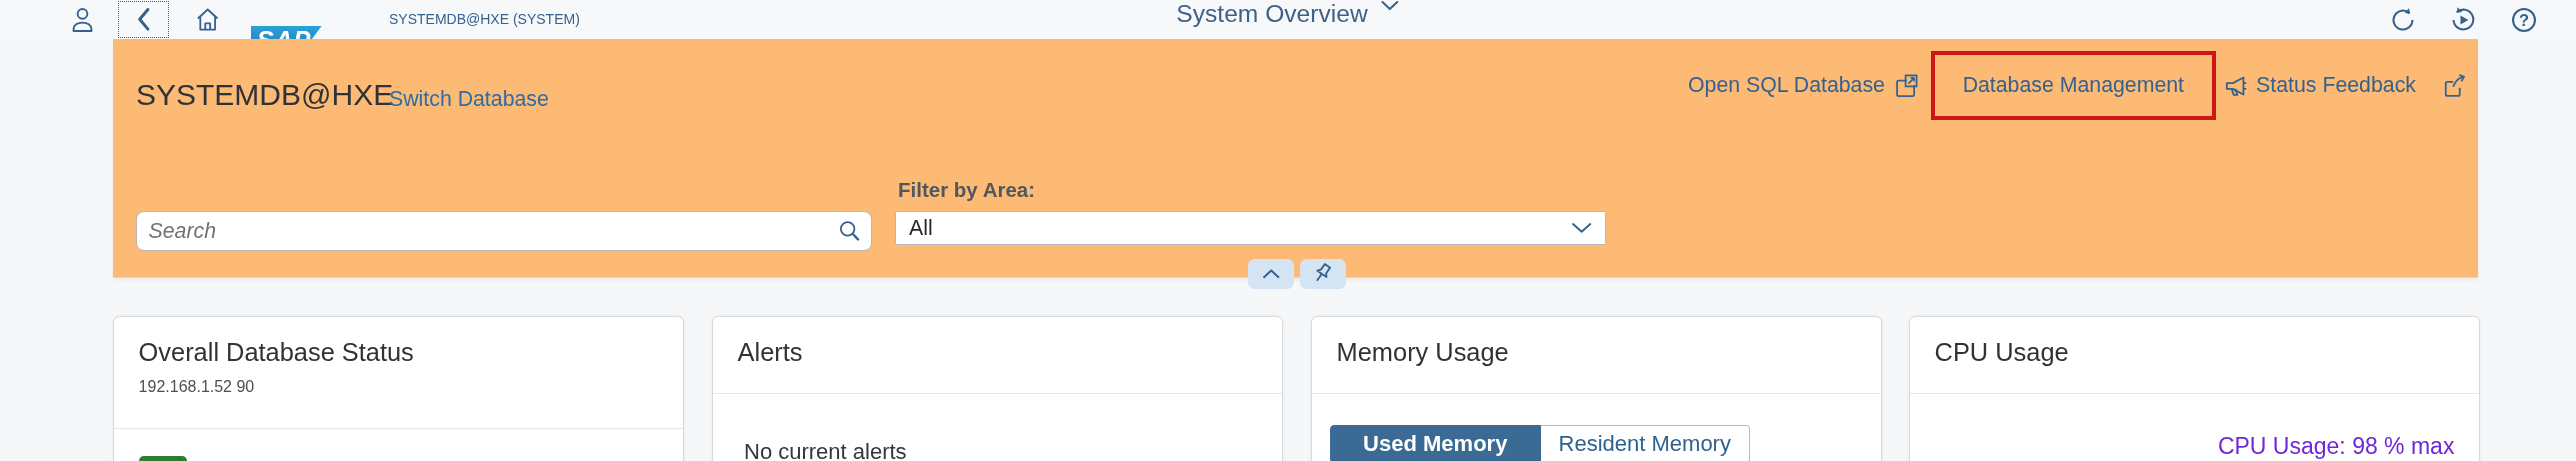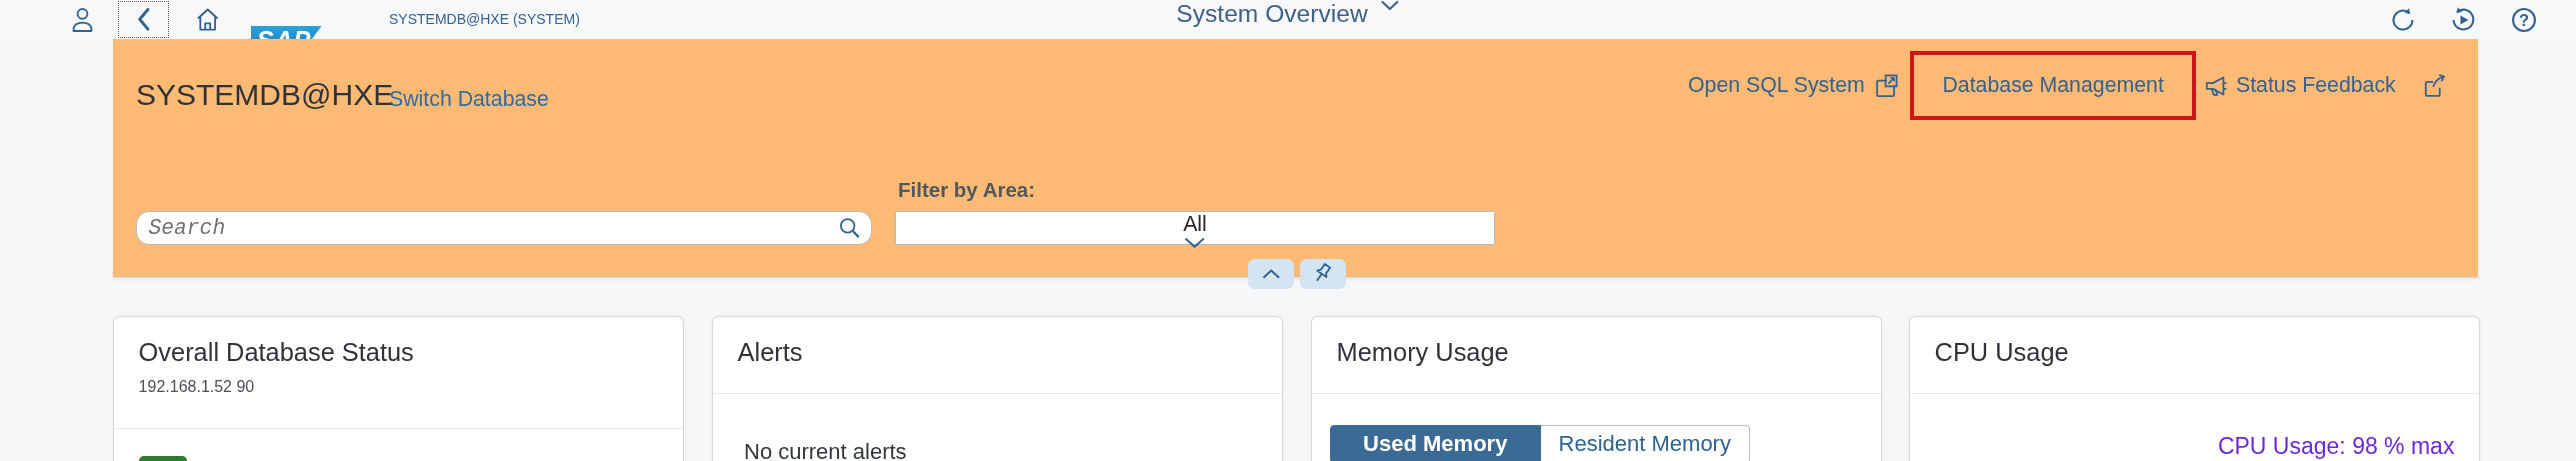--- a/index.html
+++ b/index.html
@@ -34,29 +34,29 @@
   .db-title { position:absolute; left:23px; top:39px; font-size:30px; font-weight:400; color:#2f3237; }
   .switch-db { position:absolute; left:276px; top:48px; font-size:21.3px; color:#2e6ca6; cursor:pointer; background:none; border:none; font-family:inherit; }
   .actions { position:absolute; left:1575px; top:12.3px; height:69px; display:flex; align-items:center; }
   .action-link { display:flex; align-items:center; gap:8.2px; color:#35618f; font-size:21.3px; cursor:pointer; background:none; border:none; font-family:inherit; white-space:nowrap; }
   .red-annotation { height:69px; display:flex; align-items:center; border:4.1px solid #ce1717;
     margin-left:11.5px; margin-right:4.9px; padding:0 28px; }
   .feedback-group { display:flex; align-items:center; gap:8.2px; margin-right:24px; }
   .share-btn { color:#35618f; background:none; border:none; cursor:pointer; }
 
   .filter-label { position:absolute; left:785px; top:139px; font-size:20.5px; color:#51575e;font-weight:bold; }
-  .search-box { position:absolute; left:23px; top:172px; width:736px; height:34px;
-    background:#ffffff; border:0.8px solid #b6b8bb; border-radius:13px; display:flex; align-items:center;font-family:Liberation Mono, monospace; }
+  .search-box { position:absolute; left:23px; top:172px; width:736px; height:40px;
+    background:#ffffff; border:0.8px solid #b6b8bb; border-radius:8px; display:flex; align-items:center; }
   .search-box input { flex:1; border:none; outline:none; background:transparent;
     font-family:inherit; font-size:21.3px; color:#32363a; padding:0 11.5px; height:100%; }
   .search-box input::placeholder { font-style:italic; color:#6f7377; opacity:1; }
   .search-box .mag { margin-right:9.8px; color:#35618f; cursor:pointer; background:none; border:none; }
-  .dropdown { position:absolute; left:782px; top:172px; width:600px; height:34px;
+  .dropdown { position:absolute; left:782px; top:172px; width:711px; height:34px;
     background:#ffffff; border:0.8px solid #b6b8bb; border-radius:1.6px;
-    display:flex; align-items:center; justify-content:space-between; padding:0 13px; cursor:pointer;flex-direction:column; }
+    display:flex; align-items:center; justify-content:space-between; padding:0 13px; cursor:pointer; }
   .dropdown .val { font-size:21.3px; color:#24282c; }
   .dropdown .chev { color:#35618f; }
 
   
   .panel-toggle-btn { position:absolute; top:259px; width:46px; height:30px; border:none; border-radius:6.6px;
     background:#d5e4f3; color:#35618f; display:flex; align-items:center; justify-content:center; cursor:pointer; }
   .toggle-collapse { left:1248px; }
   .toggle-pin { left:1300px; }
 
   
@@ -151,21 +151,21 @@
     </span>
   </button>
 </header>
 
 <section class="panel">
   <h1 class="db-title">SYSTEMDB@HXE</h1>
   <button class="switch-db">Switch Database</button>
 
   <div class="actions">
     <button class="action-link">
-      <span>Open SQL System</span>
+      <span>Open SQL Database</span>
       <span>
         <svg width="26" height="26" viewBox="0 0 32 32" stroke="currentColor" fill="none" stroke-width="2.2">
           <path d="M26 15 V26.5 a2 2 0 0 1 -2 2 H7 a2 2 0 0 1 -2 -2 V11.5 a2 2 0 0 1 2-2 h10"></path>
           <rect x="15.5" y="3" width="13.5" height="13.5"></rect>
           <path d="M19 13 L26 6 M26 6 h-4.5 M26 6 v4.5" stroke-width="2"></path>
         </svg>
       </span>
     </button>
 
     <div class="red-annotation">

